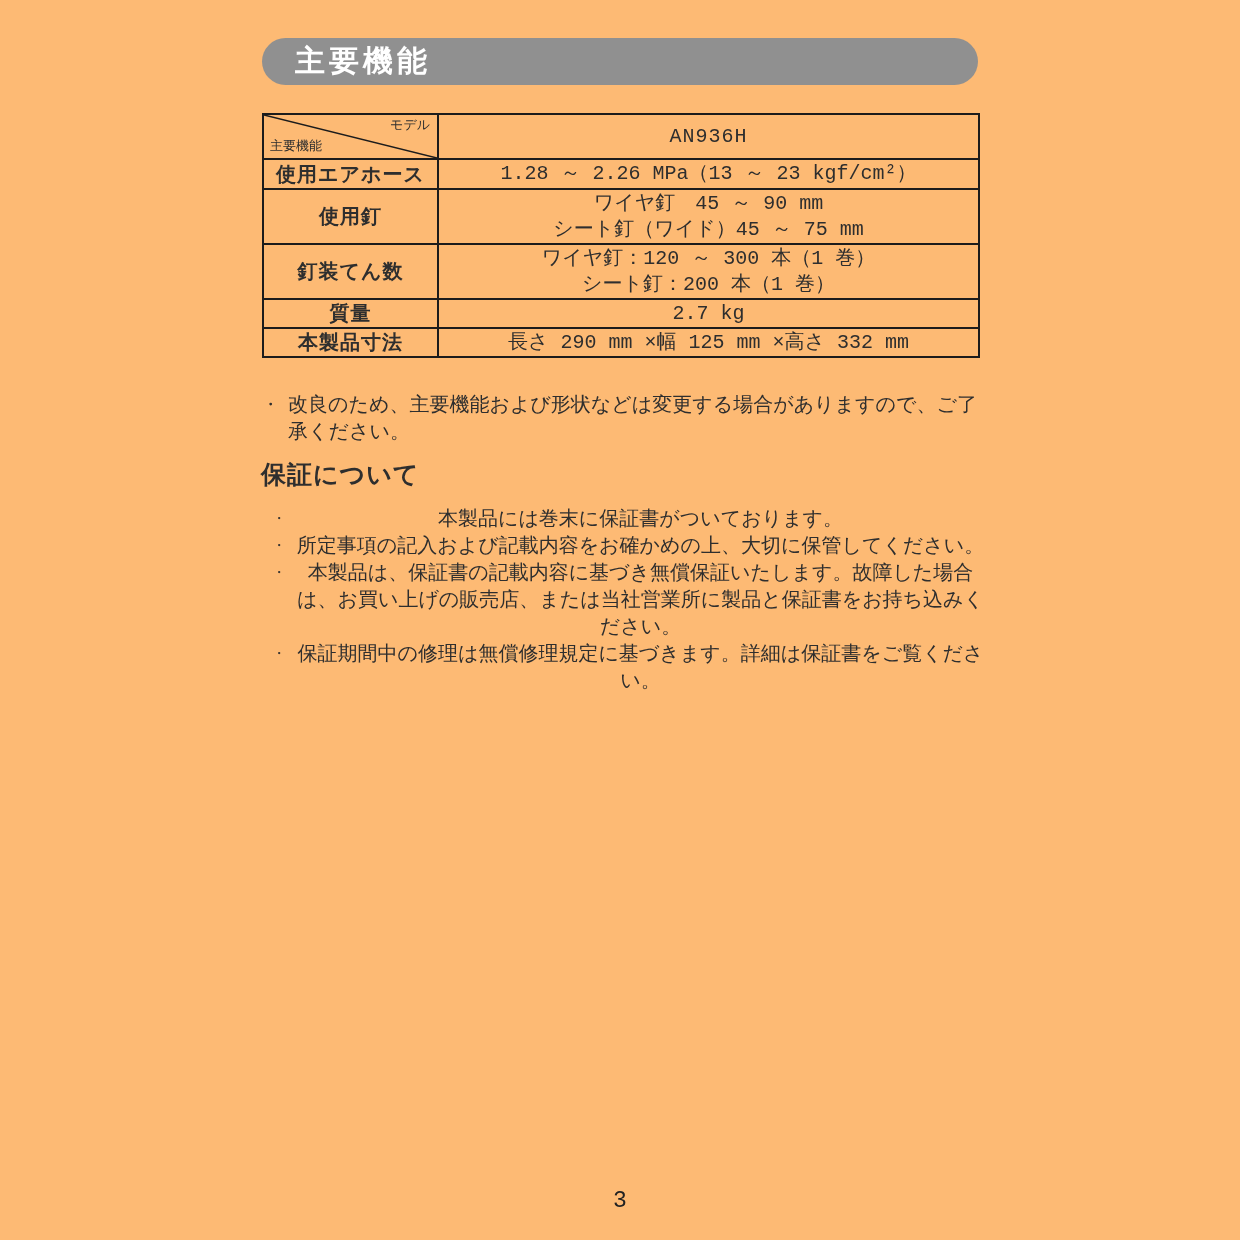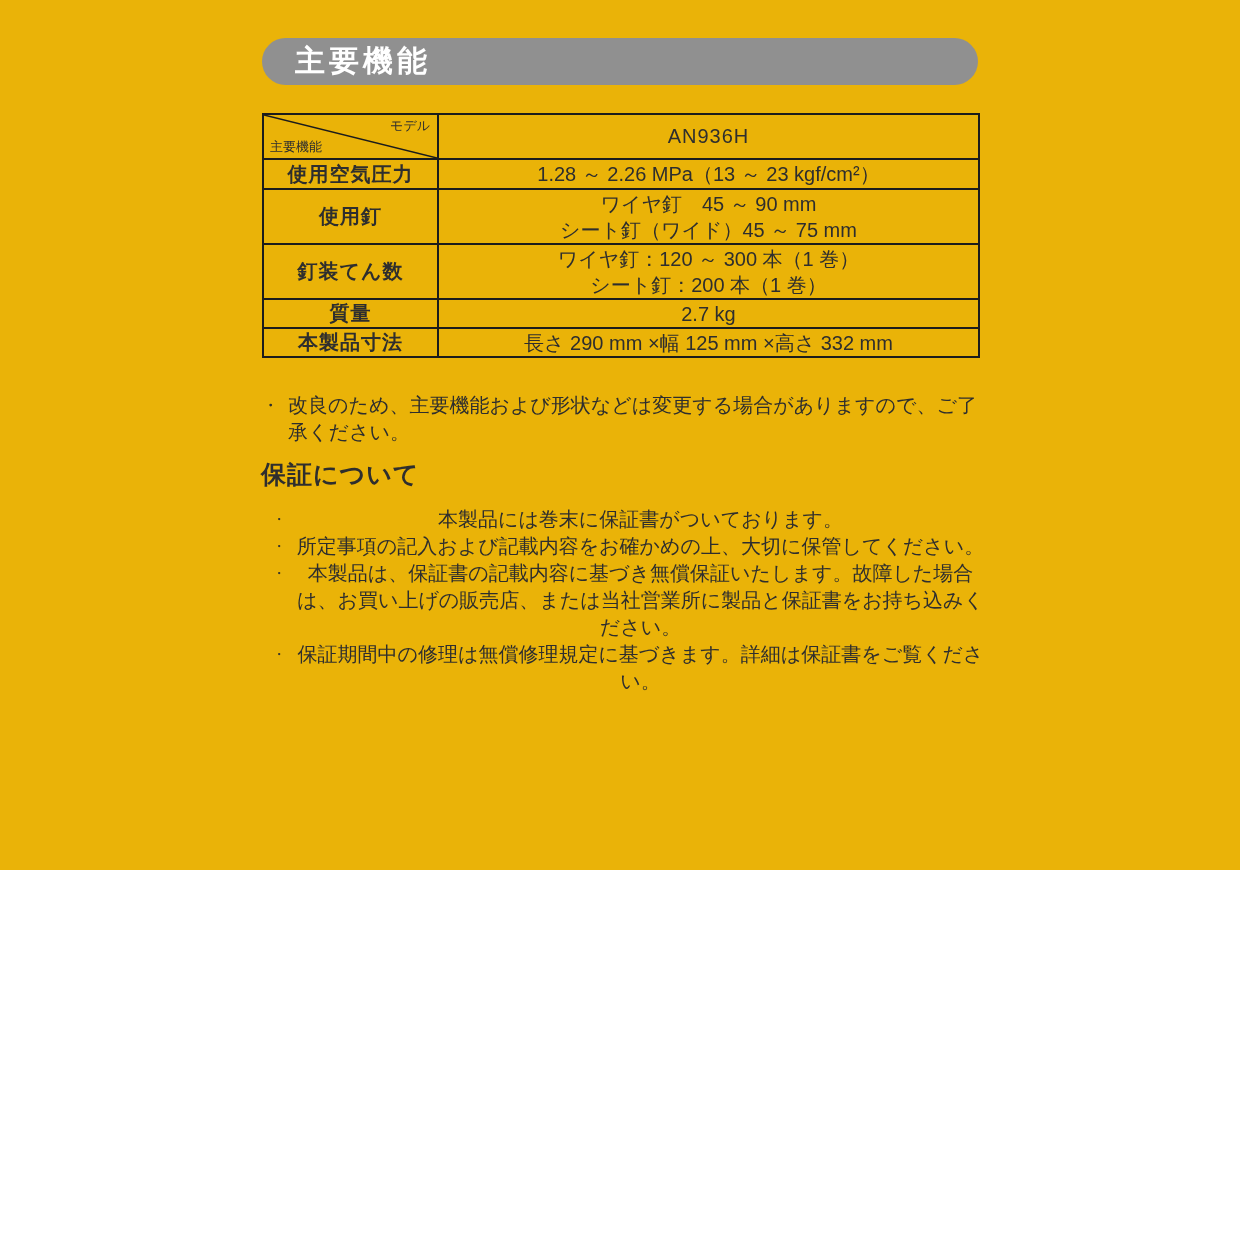--- a/index.html
+++ b/index.html
@@ -1,21 +1,21 @@
 <!DOCTYPE html>
 <html><head>
 <meta charset="utf-8">
 <style>
   html, body { margin: 0; padding: 0; background: #ffffff; }
   .page {
     position: relative;
     width: 1240px;
-    height: 870px;
-    background: #eab308;
-    font-family: Liberation Sans, sans-serif;
+    height: 1240px;
+    background: #fdba74;
+    font-family: Liberation Mono, monospace;
     color: #2e2e2e;
     overflow: hidden;
   }
 
   
   .band {
     position: absolute;
     left: 262px; top: 38px;
     width: 716px; height: 47px;
     background: #909090;
@@ -141,21 +141,21 @@
         <svg viewBox="0 0 100 100" preserveAspectRatio="none">
           <line x1="0" y1="0" x2="100" y2="100" vector-effect="non-scaling-stroke"></line>
         </svg>
         <span class="corner-tr">モデル</span>
         <span class="corner-bl">主要機能</span>
       </td>
       <td class="model-cell">AN936H</td>
     </tr>
 
     <tr class="rh30">
-      <td class="label-cell col-label">使用空気圧力</td>
+      <td class="label-cell col-label">使用エアホース</td>
       <td class="value-cell">
         <div>1.28 ～ 2.26 MPa（13 ～ 23 kgf/cm²）</div>
       </td>
     </tr>
 
     <tr class="rh55">
       <td class="label-cell col-label">使用釘</td>
       <td class="value-cell">
         <div>ワイヤ釘　45 ～ 90 mm</div>
         <div>シート釘（ワイド）45 ～ 75 mm</div>

